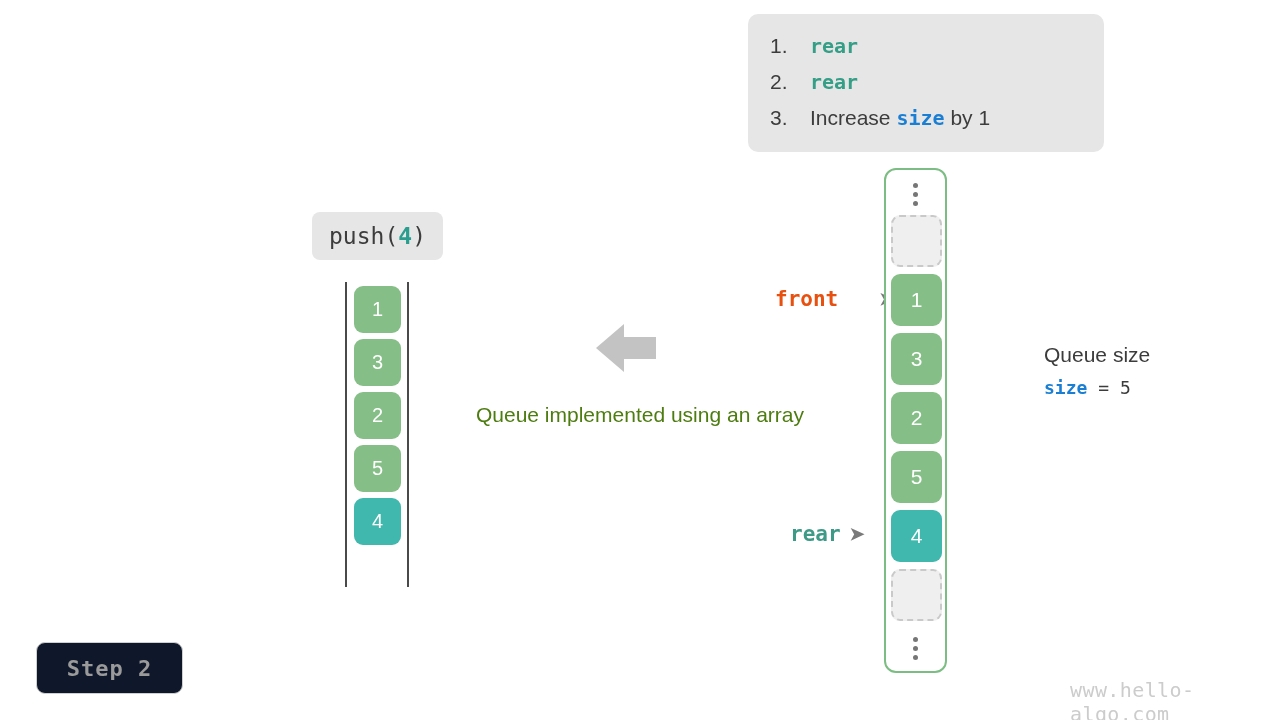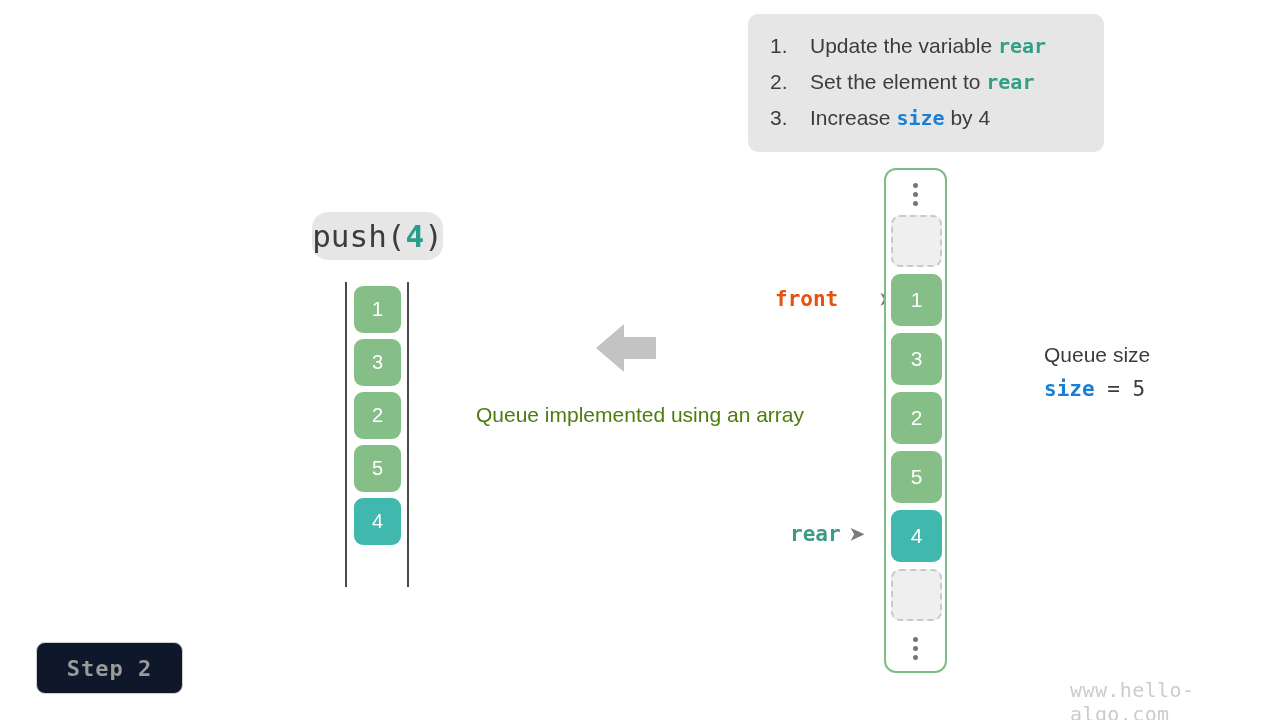--- a/index.html
+++ b/index.html
@@ -55,26 +55,26 @@
     font-size: 20px;
   }
 
   
   #push-label {
     left: 312px;
     top: 212px;
     width: 131px;
     height: 48px;
     background: #e6e6e6;
-    border-radius: 16px;
-    display: flex;
-    align-items: center;
-    justify-content: center;
-    font-family: "DejaVu Sans Mono", monospace;
-    font-size: 31px;
+    border-radius: 8px;
+    display: flex;
+    align-items: center;
+    justify-content: center;
+    font-family: "DejaVu Sans Mono", monospace;
+    font-size: 23px;
     color: #3c3c3c;
   }
   #push-label .arg { color: #2a9d8f; font-weight: bold; }
 
   
   #left-col { left: 340px; top: 282px; width: 76px; height: 305px; }
   .rail {
     position: absolute;
     top: 0;
     width: 2px;
@@ -177,21 +177,21 @@
     font-size: 21px;
     color: #4d7c0f;
   }
 
   
   #size-box { left: 1028px; top: 343px; margin-left: 16px; }
   #size-title { font-size: 21px; color: #3c3c3c; }
   #size-expr {
     margin-top: 10px;
     font-family: "DejaVu Sans Mono", monospace;
-    font-size: 21px;
+    font-size: 18px;
     color: #3c3c3c;
     white-space: pre;
   }
   #size-expr .var { color: #1a7fd4; font-weight: bold; }
 
   
   #step-badge {
     left: 36px;
     top: 642px;
     width: 145px;
@@ -218,35 +218,33 @@
     color: #cccccc;
     letter-spacing: 0.4px;
   }
 </style>
 </head>
 <body>
 
 <div class="abs" id="instructions">
   <div class="instr-row">
     <span class="instr-num">1.</span>
-    <span class="instr-text">Update the variable </span>
       <span class="kw-rear">rear</span>
       <span class="instr-text"></span>
   </div>
   <div class="instr-row">
     <span class="instr-num">2.</span>
-    <span class="instr-text">Set the element to </span>
       <span class="kw-rear">rear</span>
       <span class="instr-text"></span>
   </div>
   <div class="instr-row">
     <span class="instr-num">3.</span>
     <span class="instr-text">Increase </span>
       <span class="kw-size">size</span>
-      <span class="instr-text"> by 4</span>
+      <span class="instr-text"> by 1</span>
   </div>
 </div>
 
 <div class="abs" id="push-label">
   <span>push(</span>
     <span class="arg">4</span>
     <span>)</span>
 </div>
 
 <div class="abs" id="left-col">

